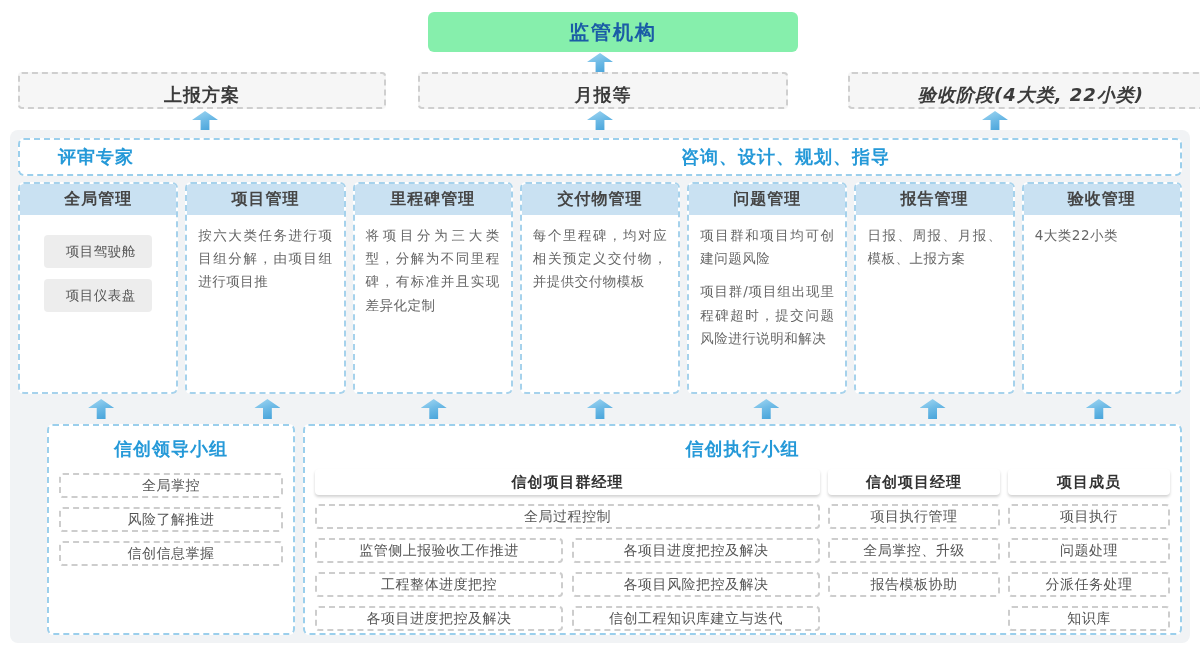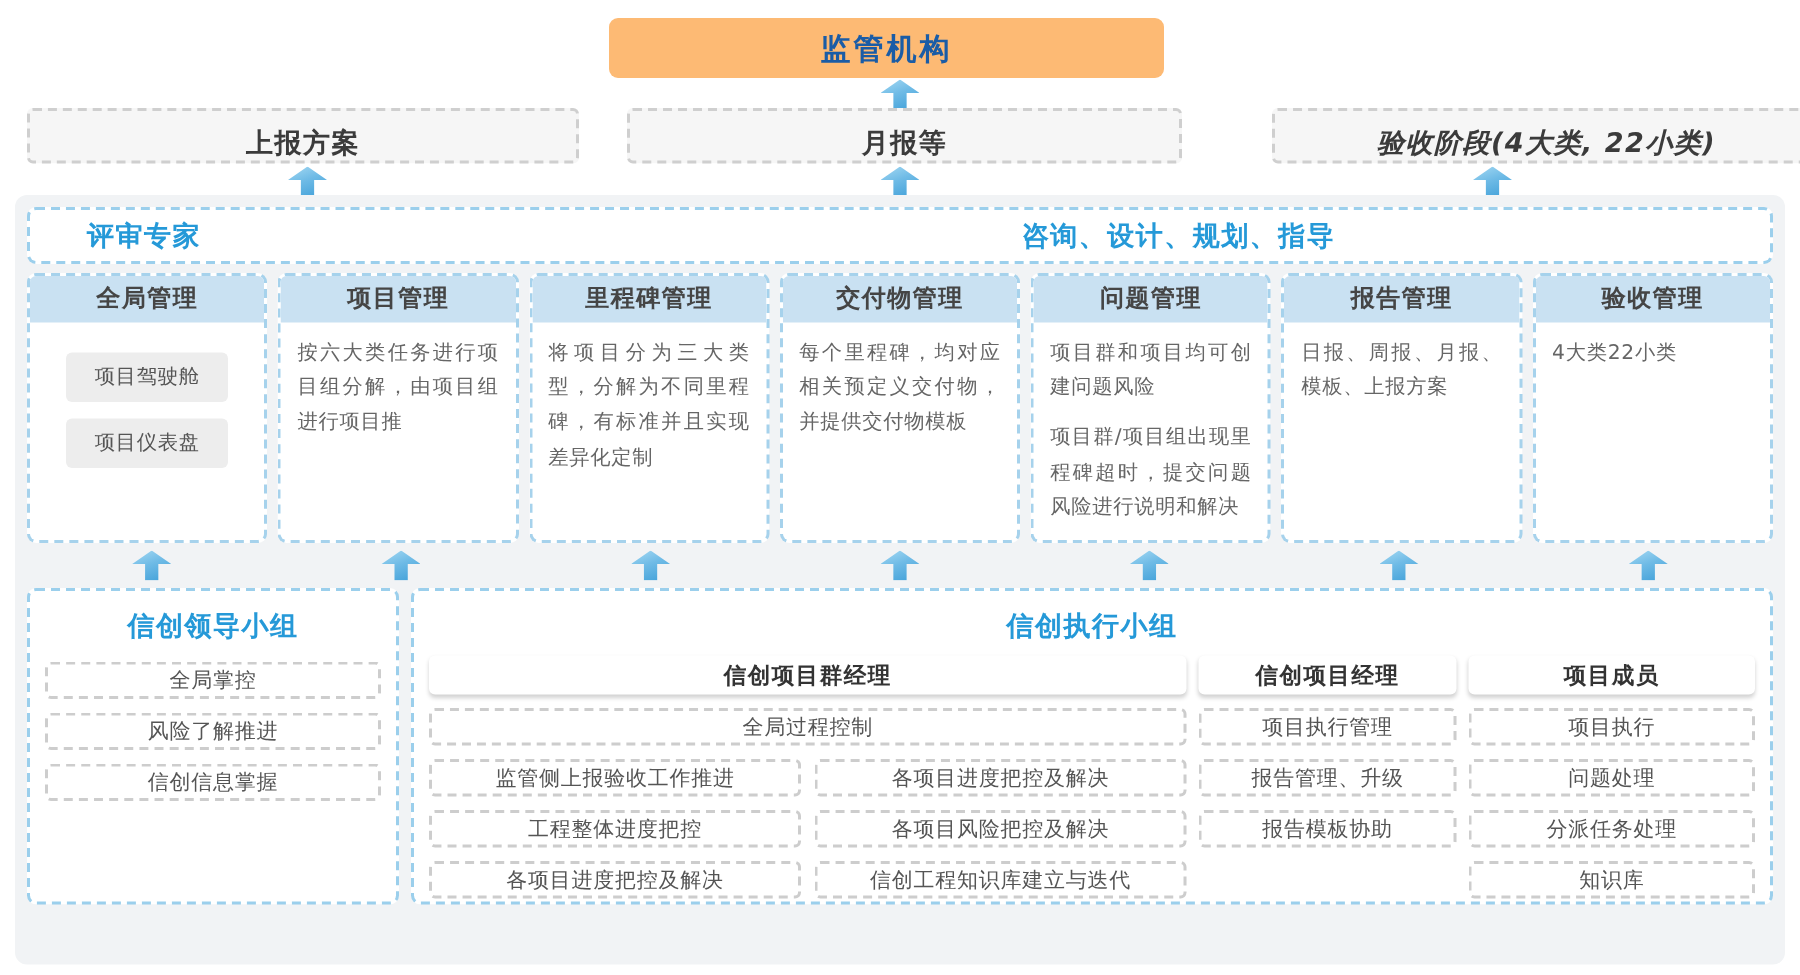--- a/index.html
+++ b/index.html
@@ -1,22 +1,22 @@
 <!DOCTYPE html>
 <html><head>
 <meta charset="utf-8">
 <style>
   * { margin:0; padding:0; box-sizing:border-box; }
   html,body { width:1200px; height:650px; background:#ffffff;
     font-family:"DejaVu Sans","Liberation Sans",sans-serif; }
   .canvas { position:relative; width:1200px; height:650px; background:#fff; overflow:hidden; }
 
   
-  .reg-box { position:absolute; left:406px; top:12px; width:370px; height:40px;
-    background:#fdba74; border-radius:6px; display:flex; align-items:center; justify-content:center;
+  .reg-box { position:absolute; left:428px; top:12px; width:370px; height:40px;
+    background:#86efac; border-radius:6px; display:flex; align-items:center; justify-content:center;
     font-size:20px; font-weight:bold; color:#1a5ca6; letter-spacing:2px; }
   .r2-box { position:absolute; top:72px; height:37px; background:#f6f6f6;
     border:2px dashed #cfcfcf; border-radius:4px; display:flex; align-items:flex-end; justify-content:center;
     font-size:18px; font-weight:bold; color:#3b3b3b; letter-spacing:1px; }
   .r2-a { left:18px;  width:368px; }
   .r2-b { left:418px; width:370px; }
   .r2-c { left:848px; width:366px;font-style:italic; }
 
   
   .up-arrow { width:26px; height:20px;
@@ -28,36 +28,36 @@
   .platform { position:absolute; left:10px; top:130px; width:1180px; height:513px;
     background:#f1f3f5; border-radius:8px; padding:8px; }
   .strip { position:relative; height:38px; background:#fff; border:2px dashed #9bcfec;
     border-radius:6px; }
   .strip .experts { position:absolute; left:38px; top:50%; transform:translateY(-50%);
     font-size:18px; font-weight:bold; color:#2599d8; letter-spacing:1px; }
   .strip .consult { position:absolute; left:66%; top:50%; transform:translate(-50%,-50%);
     font-size:18px; font-weight:bold; color:#2599d8; letter-spacing:1px; }
 
   
-  .cols { margin-top:6px; display:grid; grid-template-columns:repeat(7,1fr); gap:7px; height:180px; }
+  .cols { margin-top:6px; display:grid; grid-template-columns:repeat(7,1fr); gap:7px; height:212px; }
   .col { background:#fff; border:2px dashed #a6d2ec; border-radius:6px; overflow:hidden; }
   .col-head { height:31px; background:#c9e1f2; display:flex; align-items:center; justify-content:center;
     font-size:16px; font-weight:bold; color:#454545; letter-spacing:1px; }
   .col-body { padding:9px 11px; font-size:13.5px; color:#666; line-height:1.72;
     text-align:justify; letter-spacing:0.5px; }
   .col-body p + p { margin-top:10px; }
-  .pill { display:block; width:80%; margin:11px auto 0; padding:5px 0; background:#ededed;
-    border-radius:4px; text-align:center; font-size:13.5px; color:#555; }
+  .pill { display:block; width:80%; margin:11px auto 0; padding:5px 16px; background:#ededed;
+    border-radius:4px; text-align:right; font-size:13.5px; color:#555; }
 
   
   .arrow-row { height:30px; display:grid; grid-template-columns:repeat(7,1fr);
     align-items:center; justify-items:center; }
 
   
-  .bottom-row { display:flex; gap:8px; height:211px; }
+  .bottom-row { display:flex; gap:8px; height:211px;margin-left:29px; }
   .group { background:#fff; border:2px dashed #9bcfec; border-radius:6px; padding:8px 10px; }
   .g-title { height:30px; display:flex; align-items:center; justify-content:center;
     font-size:18px; font-weight:bold; color:#2599d8; letter-spacing:1px; margin-bottom:5px; }
   .role { height:26px; background:#fff; border-radius:4px; box-shadow:0 2px 3px rgba(0,0,0,0.18);
     display:flex; align-items:center; justify-content:center;
     font-size:15px; font-weight:bold; color:#333; letter-spacing:1px; }
   .ditem { height:25px; border:2px dashed #cdcdcd; border-radius:4px;
     display:flex; align-items:center; justify-content:center; font-size:14px; color:#555;
     background:#fff; letter-spacing:0.5px; }
   .leader { width:248px; flex:none; }
@@ -191,21 +191,21 @@
                 <div class="ditem">各项目进度把控及解决</div>
                 <div class="ditem">信创工程知识库建立与迭代</div>
               </div>
             </div>
           </div>
 
           <div class="sub pm">
             <div class="role">信创项目经理</div>
             <div class="stack">
               <div class="ditem">项目执行管理</div>
-              <div class="ditem">报告管理、升级</div>
+              <div class="ditem">全局掌控、升级</div>
               <div class="ditem">报告模板协助</div>
             </div>
           </div>
 
           <div class="sub mem">
             <div class="role">项目成员</div>
             <div class="stack">
               <div class="ditem">项目执行</div>
               <div class="ditem">问题处理</div>
               <div class="ditem">分派任务处理</div>

